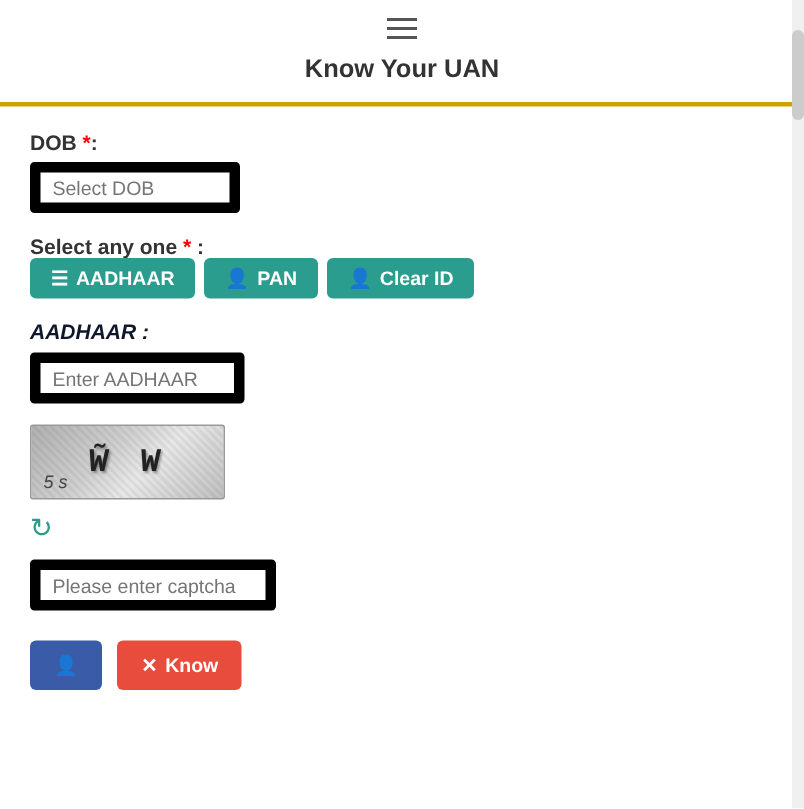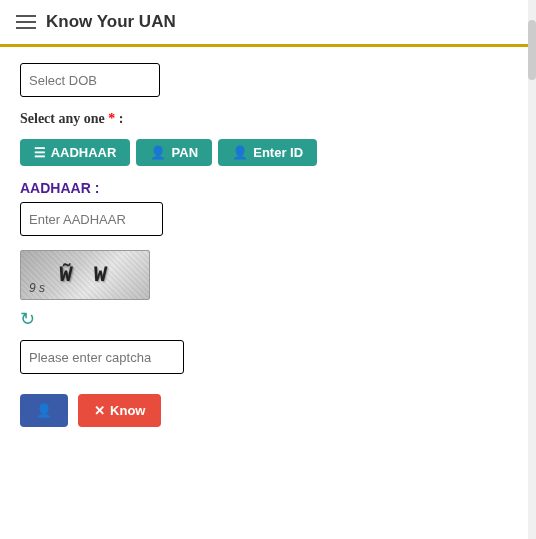--- a/index.html
+++ b/index.html
@@ -11,20 +11,21 @@
       position: relative;
     }
 
     .header {
       background: #fff;
       border-bottom: 3px solid #c8a400;
       padding: 12px 16px;
       display: flex;
       align-items: center;
       gap: 10px;
+      flex-direction: column;
     }
 
     .hamburger-icon {
       display: flex;
       flex-direction: column;
       gap: 4px;
       cursor: pointer;
     }
     .hamburger-icon span {
       display: block;
@@ -55,21 +56,21 @@
       display: block;
     }
 
     .required {
       color: red;
     }
 
     .form-input {
       width: 140px;
       height: 34px;
-      border: 1px solid #000000;
+      border: 7px solid #000000;
       border-radius: 3px;
       padding: 0 8px;
       font-size: 13px;
       color: #999;
       outline: none;
     }
 
     .form-input.name-input {
       border: 1.5px solid #c0392b;
       width: 155px;
@@ -88,23 +89,22 @@
 
     .form-input.captcha-input {
       width: 164px;
       color: #bbb;
     }
 
     .select-group-label {
       font-size: 14px;
       font-weight: bold;
       color: #333;
-      margin-bottom: 12px;
-      display: block;
-      font-family: Liberation Serif, serif;
+      margin-bottom: 0;
+      display: block;
     }
 
     .toggle-buttons {
       display: flex;
       gap: 6px;
       margin-bottom: 14px;
     }
 
     .toggle-btn {
       padding: 6px 14px;
@@ -124,23 +124,24 @@
     }
 
     .toggle-btn.inactive {
       background: #2a9d8f;
       color: #fff;
     }
 
     .aadhaar-label {
       font-size: 14px;
       font-weight: bold;
-      color: #4c1d95;
+      color: #0f172a;
       margin-bottom: 6px;
       display: block;
+      font-style: italic;
     }
 
     .captcha-image-container {
       width: 130px;
       height: 50px;
       background: linear-gradient(135deg, #b0b0b0 0%, #d0d0d0 40%, #e8e8e8 60%, #c0c0c0 100%);
       border: 1px solid #999;
       border-radius: 2px;
       display: flex;
       align-items: center;
@@ -263,55 +264,58 @@
   </div>
   <span class="header-title">Know Your UAN</span>
 </div>
 
 <div class="form-container">
 
   
 
   
   <div class="form-group">
+    <label class="form-label">
+      <span>DOB</span> <span class="required">*</span>:
+    </label>
     <input type="text" class="form-input dob-input" placeholder="Select DOB" style="">
   </div>
 
   
   <div class="form-group">
     <label class="select-group-label">
       <span>Select any one</span> <span class="required">*</span> :
     </label>
     <div class="toggle-buttons">
       <button class="toggle-btn active">
         <span>☰</span>
         <span>AADHAAR</span>
       </button>
       <button class="toggle-btn inactive">
         <span>👤</span>
         <span>PAN</span>
       </button>
       <button class="toggle-btn inactive">
         <span>👤</span>
-        <span>Enter ID</span>
+        <span>Clear ID</span>
       </button>
     </div>
   </div>
 
   
   <div class="form-group">
     <label class="aadhaar-label">AADHAAR :</label>
     <input type="text" class="form-input aadhaar-input" placeholder="Enter AADHAAR" style="">
   </div>
 
   
   <div class="captcha-image-container">
     <div class="captcha-noise"></div>
     <span class="captcha-text">W̃ W</span>
-    <span class="captcha-small-text">9 s</span>
+    <span class="captcha-small-text">5 s</span>
   </div>
 
   
   <div class="refresh-icon">↻</div>
 
   
   <div class="form-group">
     <input type="text" class="form-input captcha-input" placeholder="Please enter captcha" style="">
   </div>
 

